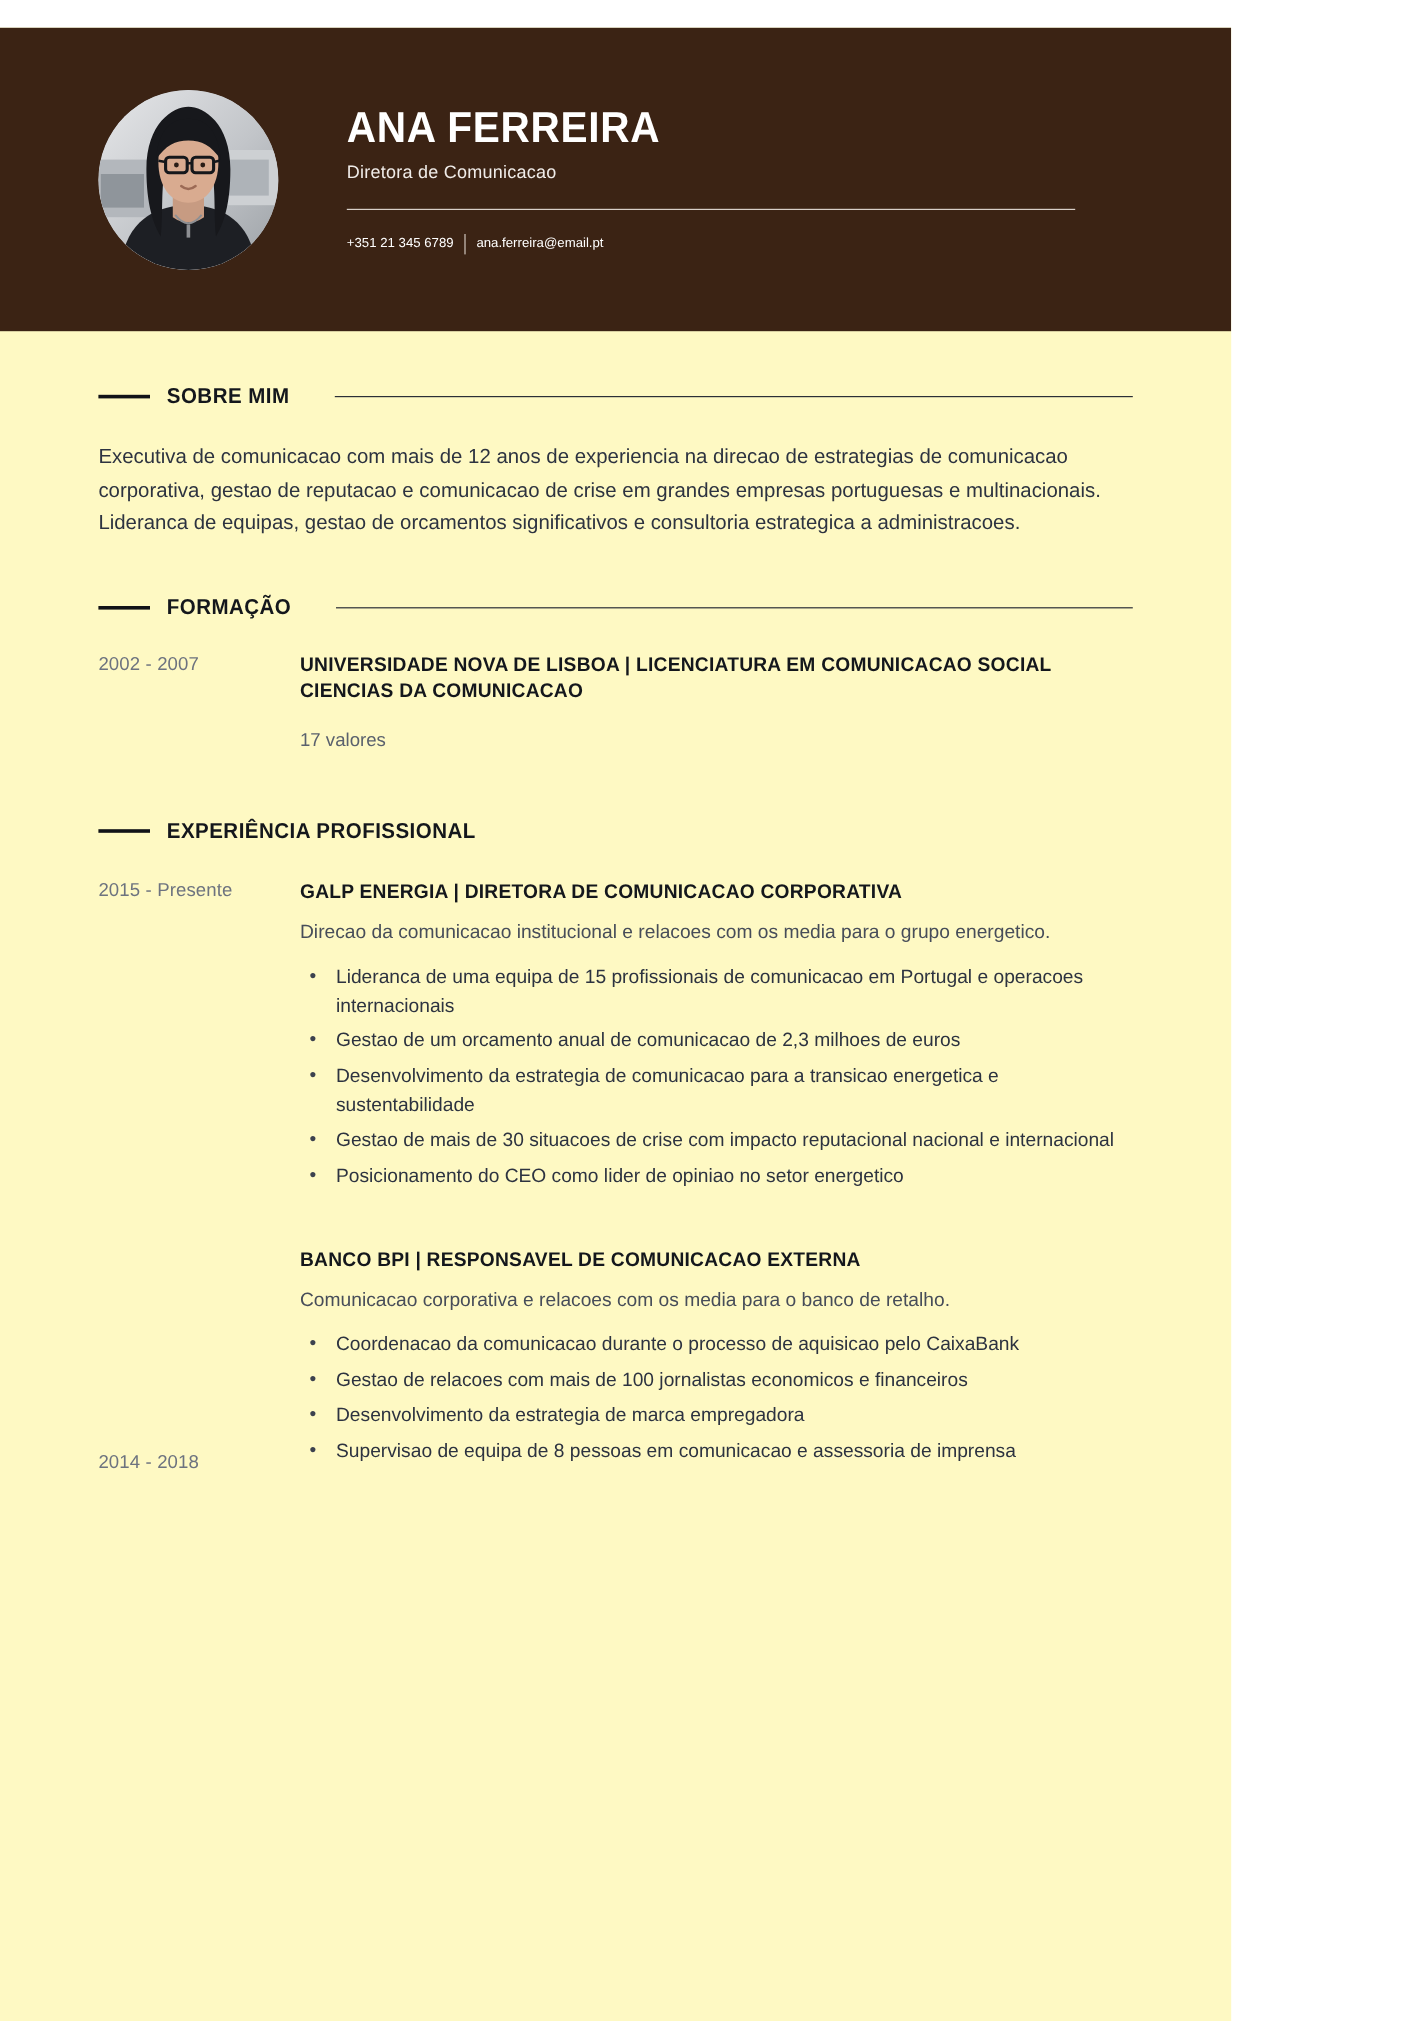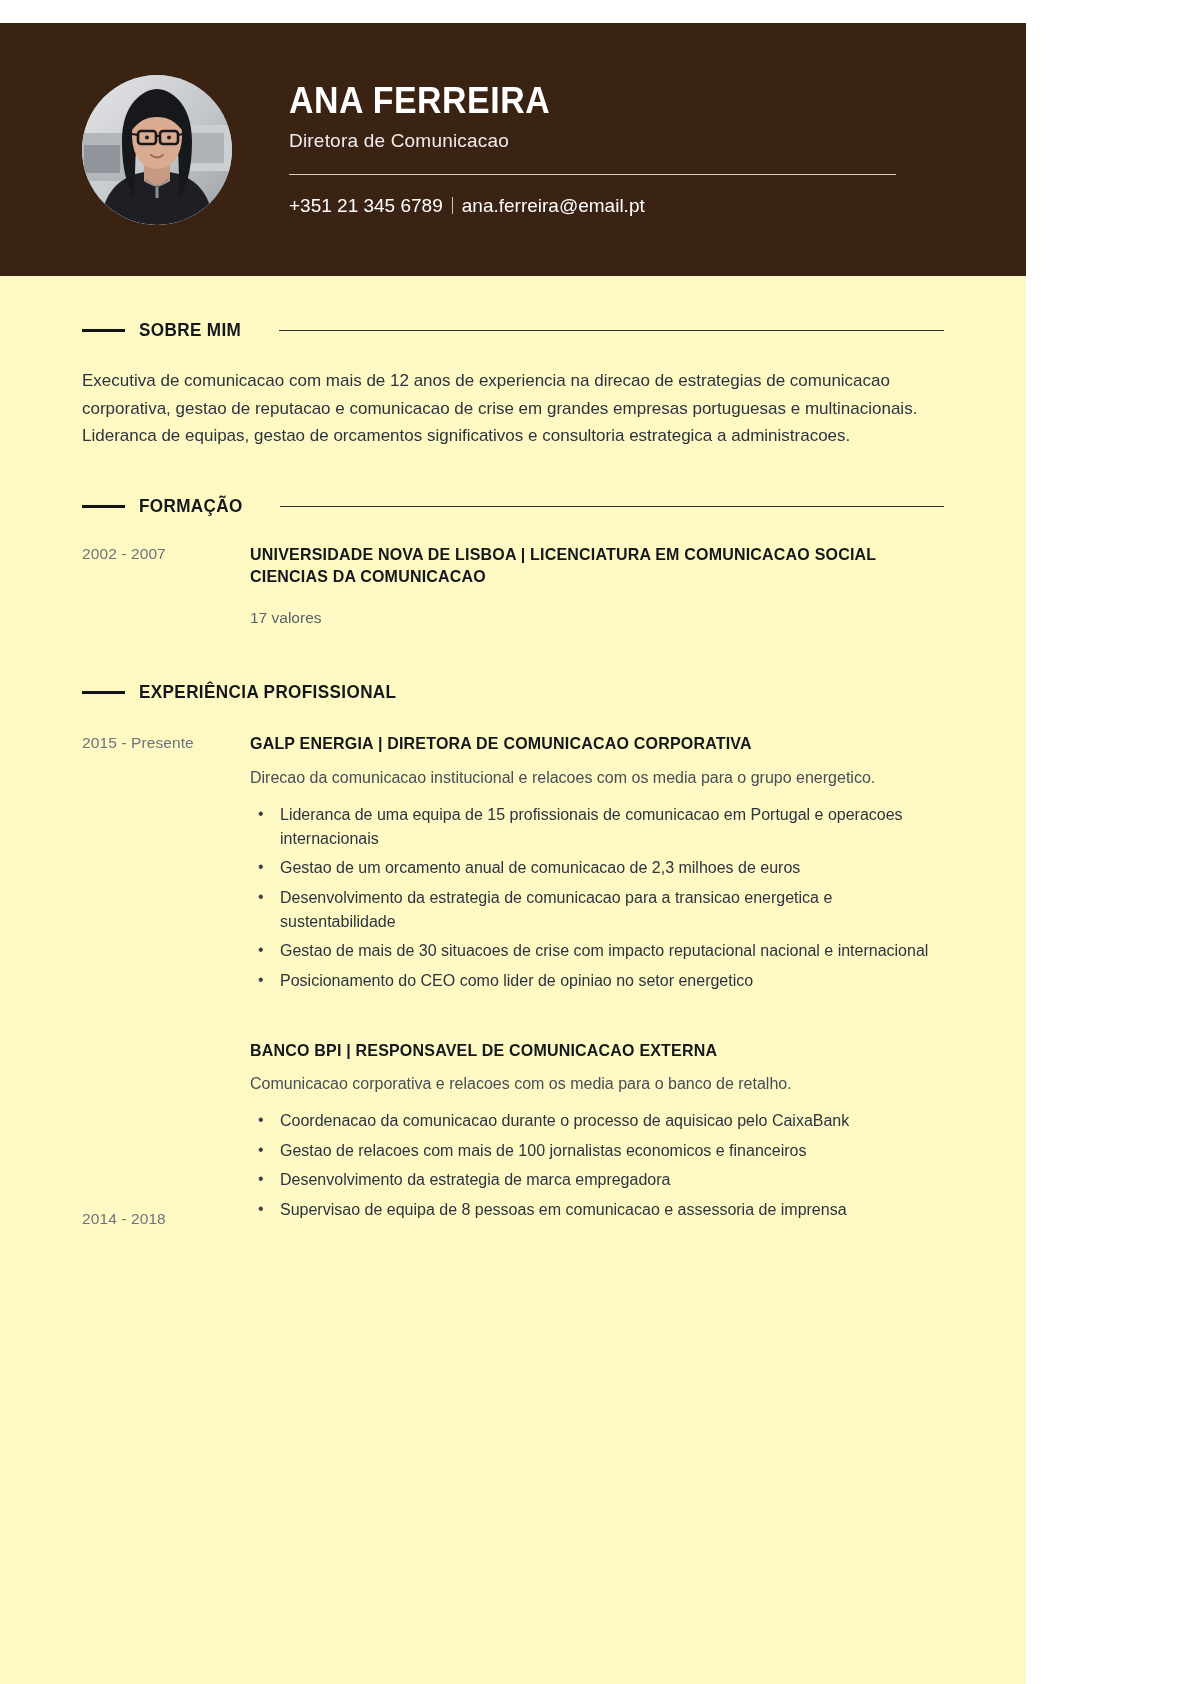--- a/index.html
+++ b/index.html
@@ -52,34 +52,34 @@
     font-size: 36px;
     font-weight: 700;
     letter-spacing: 0.6px;
     line-height: 1.05;
     margin: 0 0 10px 0;
     transform: scaleX(0.94);
     transform-origin: left center;
   }
   .role {
     color: #f0ece9;
-    font-size: 19px;
+    font-size: 15px;
     font-weight: 400;
     letter-spacing: 0.2px;
     margin: 0 0 22px 0;
   }
   .header-rule {
     height: 1px;
     background: #d8cfc8;
     width: 100%;
     margin: 0 0 20px 0;
   }
   .contact {
     color: #ffffff;
-    font-size: 19px;
+    font-size: 11px;
     display: flex;
     align-items: center;
     gap: 9px;
   }
   .contact .sep {
     display: inline-block;
     width: 1px;
     height: 17px;
     background: #cfc5bd;
   }

